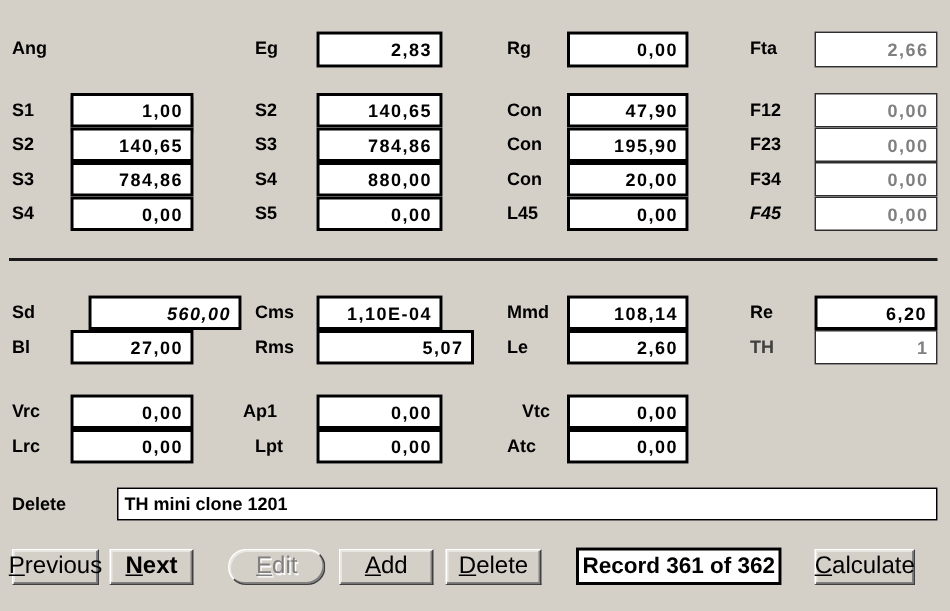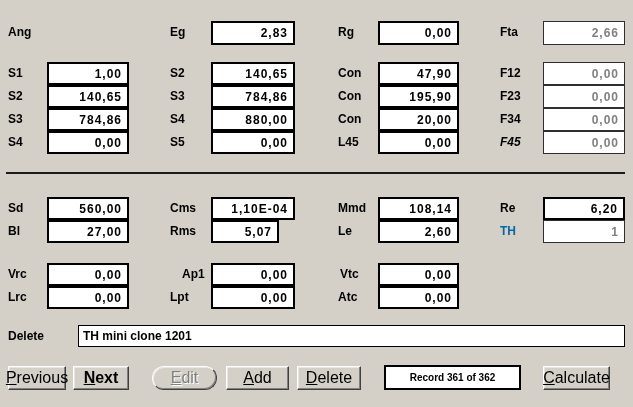--- a/index.html
+++ b/index.html
@@ -9,21 +9,21 @@
     font-family:"Liberation Sans", sans-serif;
     position:relative;
     overflow:hidden;
   }
   .lbl{
     position:absolute;
     height:23px;line-height:23px;
     font-size:12px;font-weight:bold;color:#000;
     white-space:nowrap;
   }
-  .lbl.red{color:#0369a1;}
+  .lbl.red{color:#404040;}
   .box{
     position:absolute;
     box-sizing:border-box;
     height:23px;
     background:#fff;
     border:2px solid #000;
     display:flex;align-items:center;justify-content:flex-end;
     padding-right:5px;
     font-size:12px;font-weight:bold;color:#000;
     letter-spacing:1px;
@@ -60,21 +60,21 @@
     display:flex;align-items:center;justify-content:center;
     cursor:default;
   }
   .btn-label{display:block;font-family:"Liberation Sans", sans-serif;font-size:16px;}
   .btn-label::first-letter{text-decoration:underline;}
   .btn.disabled .btn-label{color:#808080;text-shadow:1px 1px 0 #ffffff;}
   .record-box{
     position:absolute;left:384px;top:365px;width:137px;height:25px;
     box-sizing:border-box;background:#fff;border:2px solid #000;
     display:flex;align-items:center;justify-content:center;
-    font-size:10px;font-weight:bold;color:#000;
+    font-size:15px;font-weight:bold;color:#000;
   }
 </style>
 </head>
 <body>
 
 <div>
 
   <span class="lbl" style="left:8px;top:21px;">Ang</span>
   <div class="box sel" style="left:47px;top:21px;width:82px;height:24px;">
     <span class="hl">2,0 x Pi</span>
@@ -121,42 +121,42 @@
   <span class="lbl" style="left:170px;top:131px;">S5</span>
   <div class="box" style="left:211px;top:131px;width:84px;">0,00</div>
   <span class="lbl" style="left:338px;top:131px;">L45</span>
   <div class="box" style="left:378px;top:131px;width:81px;">0,00</div>
   <span class="lbl" style="left:500px;top:131px;font-style:italic;">F45</span>
   <div class="box ro" style="left:543px;top:131px;width:82px;">0,00</div>
 
   <div class="divider"></div>
 
   <span class="lbl" style="left:8px;top:197px;">Sd</span>
-  <div class="box" style="left:47px;top:197px;width:82px;">560,00</div>
+  <div class="box" style="left:59px;top:197px;width:102px;font-style:italic;">560,00</div>
   <span class="lbl" style="left:170px;top:197px;">Cms</span>
   <div class="box" style="left:211px;top:197px;width:84px;">1,10E-04</div>
   <span class="lbl" style="left:338px;top:197px;">Mmd</span>
   <div class="box" style="left:378px;top:197px;width:81px;">108,14</div>
   <span class="lbl" style="left:500px;top:197px;">Re</span>
   <div class="box" style="left:543px;top:197px;width:82px;">6,20</div>
 
   <span class="lbl" style="left:8px;top:220px;">Bl</span>
   <div class="box" style="left:47px;top:220px;width:82px;">27,00</div>
   <span class="lbl" style="left:170px;top:220px;">Rms</span>
-  <div class="box" style="left:211px;top:220px;width:68px;">5,07</div>
+  <div class="box" style="left:211px;top:220px;width:105px;">5,07</div>
   <span class="lbl" style="left:338px;top:220px;">Le</span>
   <div class="box" style="left:378px;top:220px;width:81px;">2,60</div>
   <span class="lbl red" style="left:500px;top:220px;">TH</span>
   <div class="box ro" style="left:543px;top:220px;width:82px;">1</div>
 
   <span class="lbl" style="left:8px;top:263px;">Vrc</span>
   <div class="box" style="left:47px;top:263px;width:82px;">0,00</div>
-  <span class="lbl" style="left:162px;top:263px;margin-left:20px;">Ap1</span>
+  <span class="lbl" style="left:162px;top:263px;">Ap1</span>
   <div class="box" style="left:211px;top:263px;width:84px;">0,00</div>
-  <span class="lbl" style="left:340px;top:263px;">Vtc</span>
+  <span class="lbl" style="left:348px;top:263px;">Vtc</span>
   <div class="box" style="left:378px;top:263px;width:81px;">0,00</div>
 
   <span class="lbl" style="left:8px;top:286px;">Lrc</span>
   <div class="box" style="left:47px;top:286px;width:82px;">0,00</div>
   <span class="lbl" style="left:170px;top:286px;">Lpt</span>
   <div class="box" style="left:211px;top:286px;width:84px;">0,00</div>
   <span class="lbl" style="left:338px;top:286px;">Atc</span>
   <div class="box" style="left:378px;top:286px;width:81px;">0,00</div>
 
   <span class="lbl" style="left:8px;top:325px;">Delete</span>

